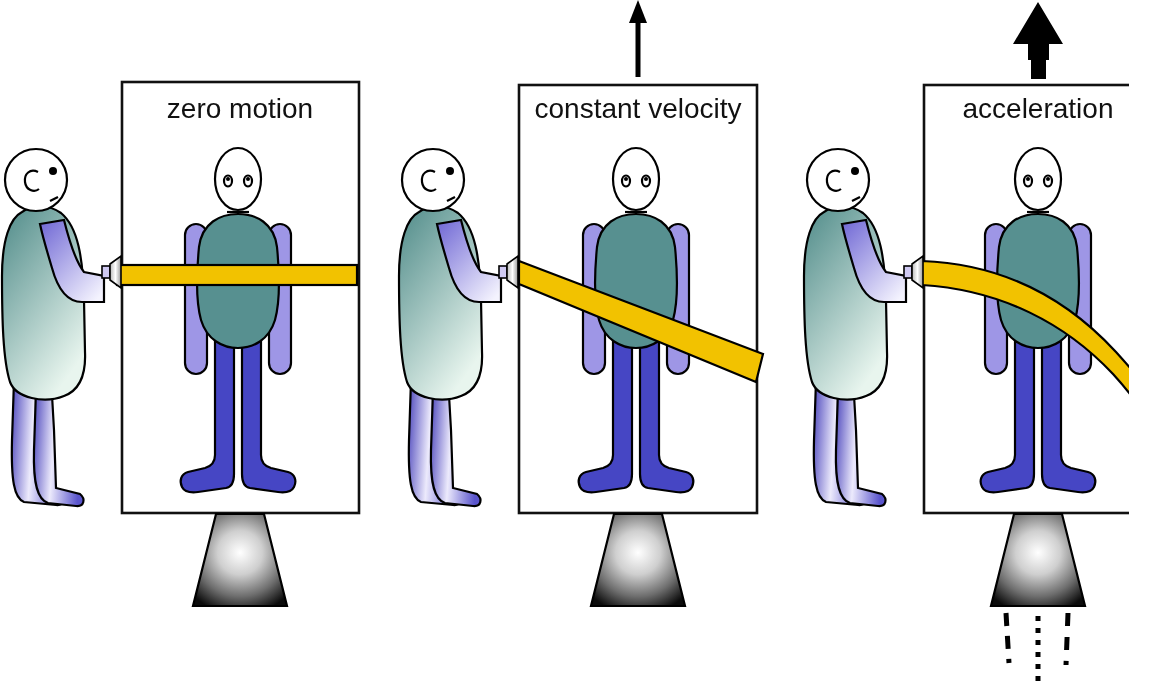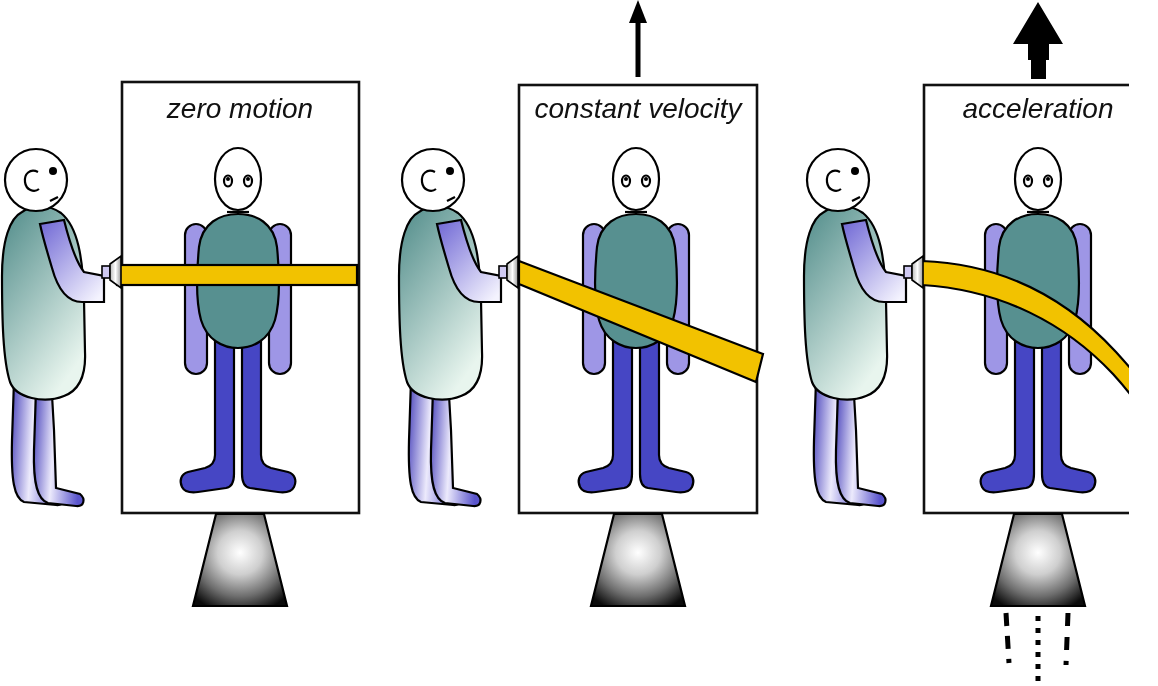--- a/index.html
+++ b/index.html
@@ -2,21 +2,20 @@
 <html><head>
 <meta charset="utf-8">
 <style>
   html,body{margin:0;padding:0;background:#fff;}
   .stage{
     position:relative;
     width:1129px;height:686px;
     background:#ffffff;
     overflow:hidden;
     font-family:"Liberation Sans", sans-serif;
-    font-style:italic;
   }
   .stage svg{position:absolute;inset:0;}
   text.panel-label{
     font-family:"Liberation Sans", sans-serif;
     font-size:28px;
     fill:#111;
     letter-spacing:0px;
   }
 </style>
 </head>

